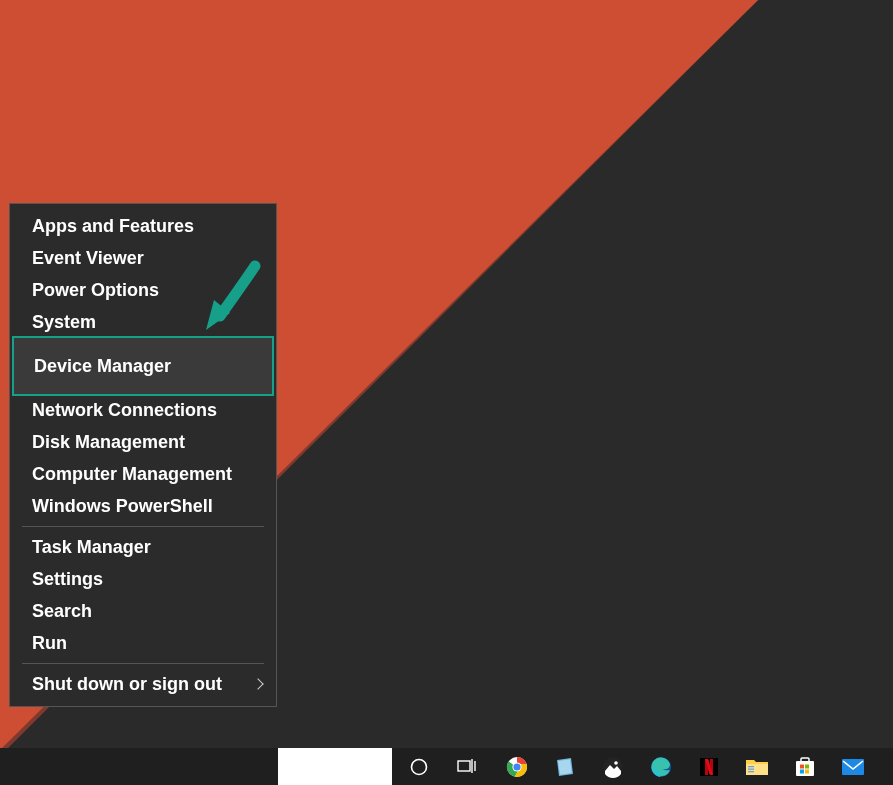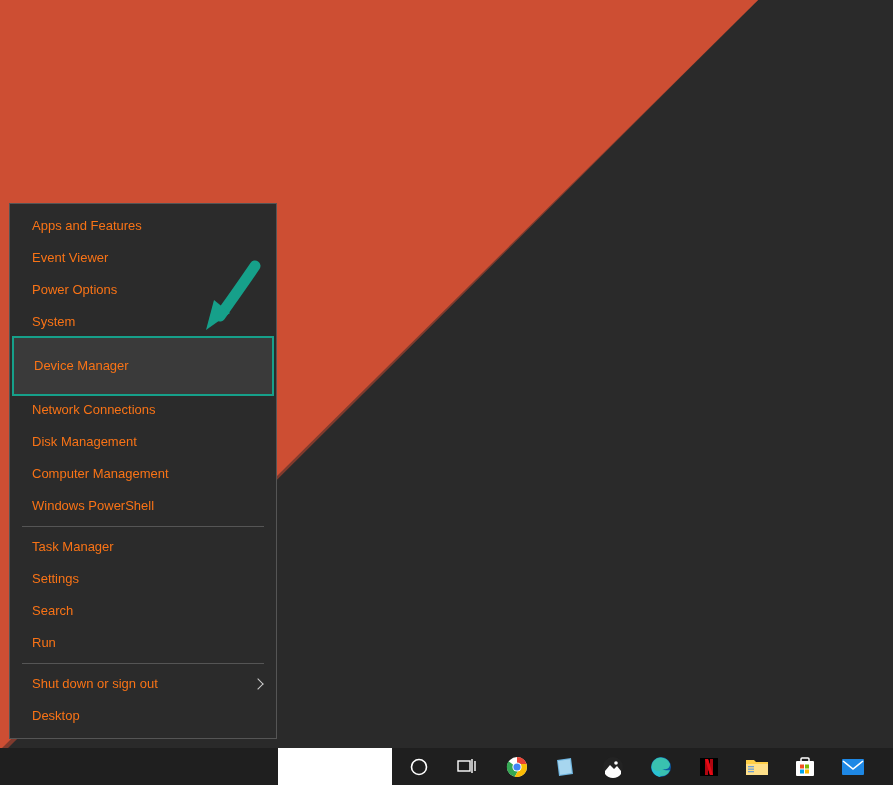--- a/index.html
+++ b/index.html
@@ -27,25 +27,26 @@
       top: 203px;
       left: 9px;
       width: 268px;
       background: #2b2b2b;
       border: 1px solid #555;
       padding: 6px 0;
       z-index: 100;
     }
     .menu-item {
       padding: 8px 22px;
-      color: #f97316;
-      font-size: 13px;
+      color: #ffffff;
+      font-size: 18px;
       cursor: default;
       position: relative;
       line-height: 16px;
+      font-weight: bold;
     }
     .menu-item.highlighted {
       border: 2px solid #16a08a;
       margin: -2px 2px -2px 2px;
       padding: 20px 20px;
       background: #3a3a3a;
     }
     .menu-separator {
       height: 1px;
       background: #555;
@@ -142,21 +143,20 @@
   <div class="menu-item">Settings</div>
   <div class="menu-item">Search</div>
   <div class="menu-item">Run</div>
 
   <div class="menu-separator"></div>
 
   <div class="menu-item">
     <span>Shut down or sign out</span>
     <span class="chevron"></span>
   </div>
-  <div class="menu-item">Desktop</div>
 </div>
 
 <div class="annotation-arrow">
   <svg width="70" height="80" viewBox="0 0 70 80">
     <path d="M55 8 Q40 30 20 58" stroke="#16a08a" stroke-width="11" fill="none" stroke-linecap="round"></path>
     <polygon points="6,72 30,55 14,42" fill="#16a08a"></polygon>
   </svg>
 </div>
 
 <div class="taskbar">

